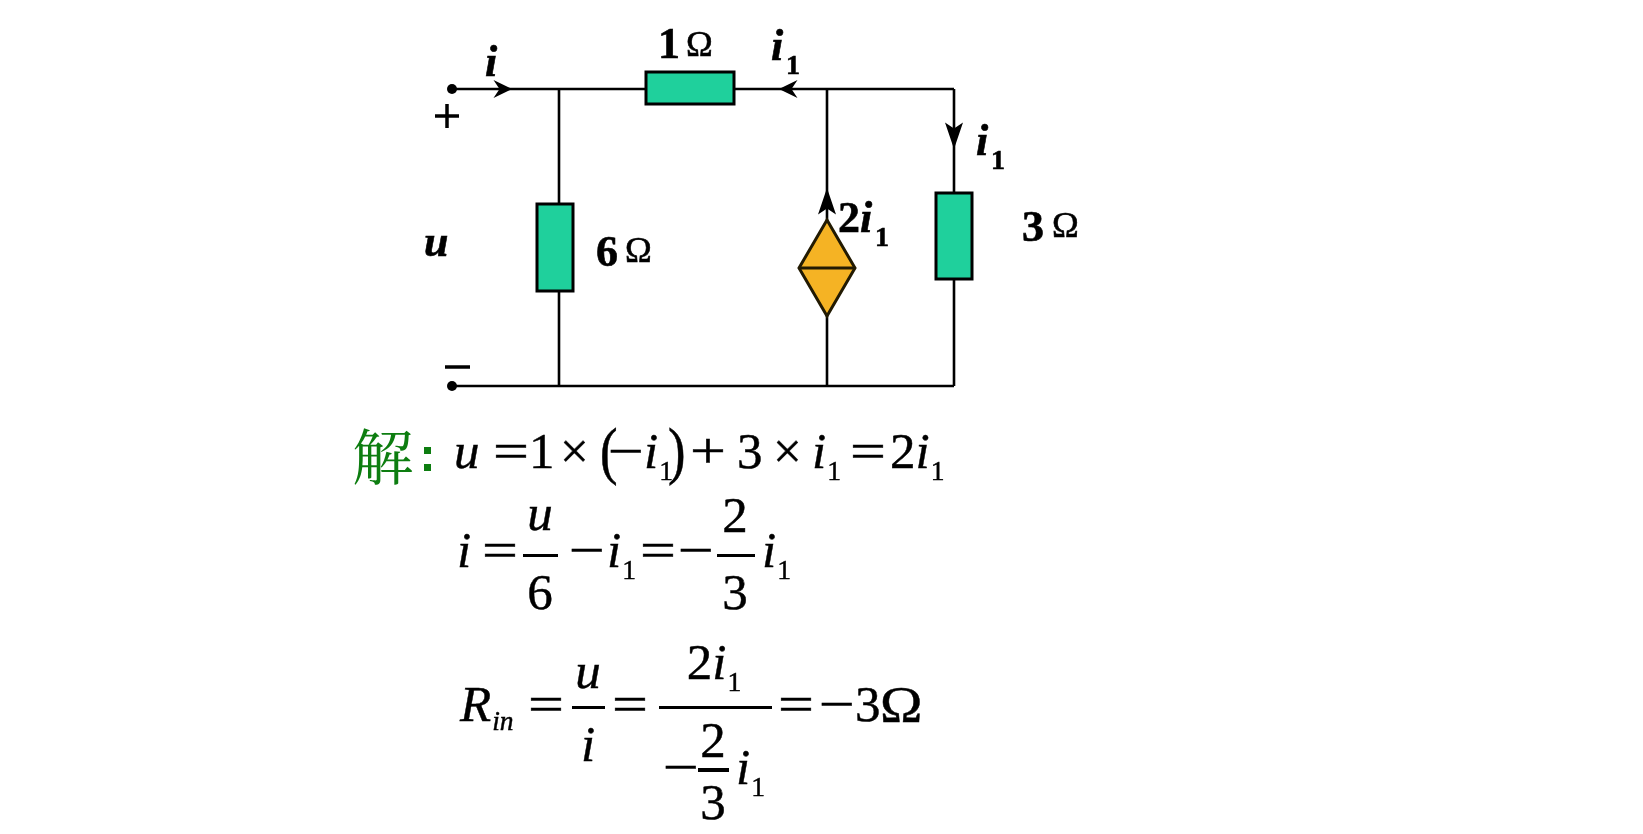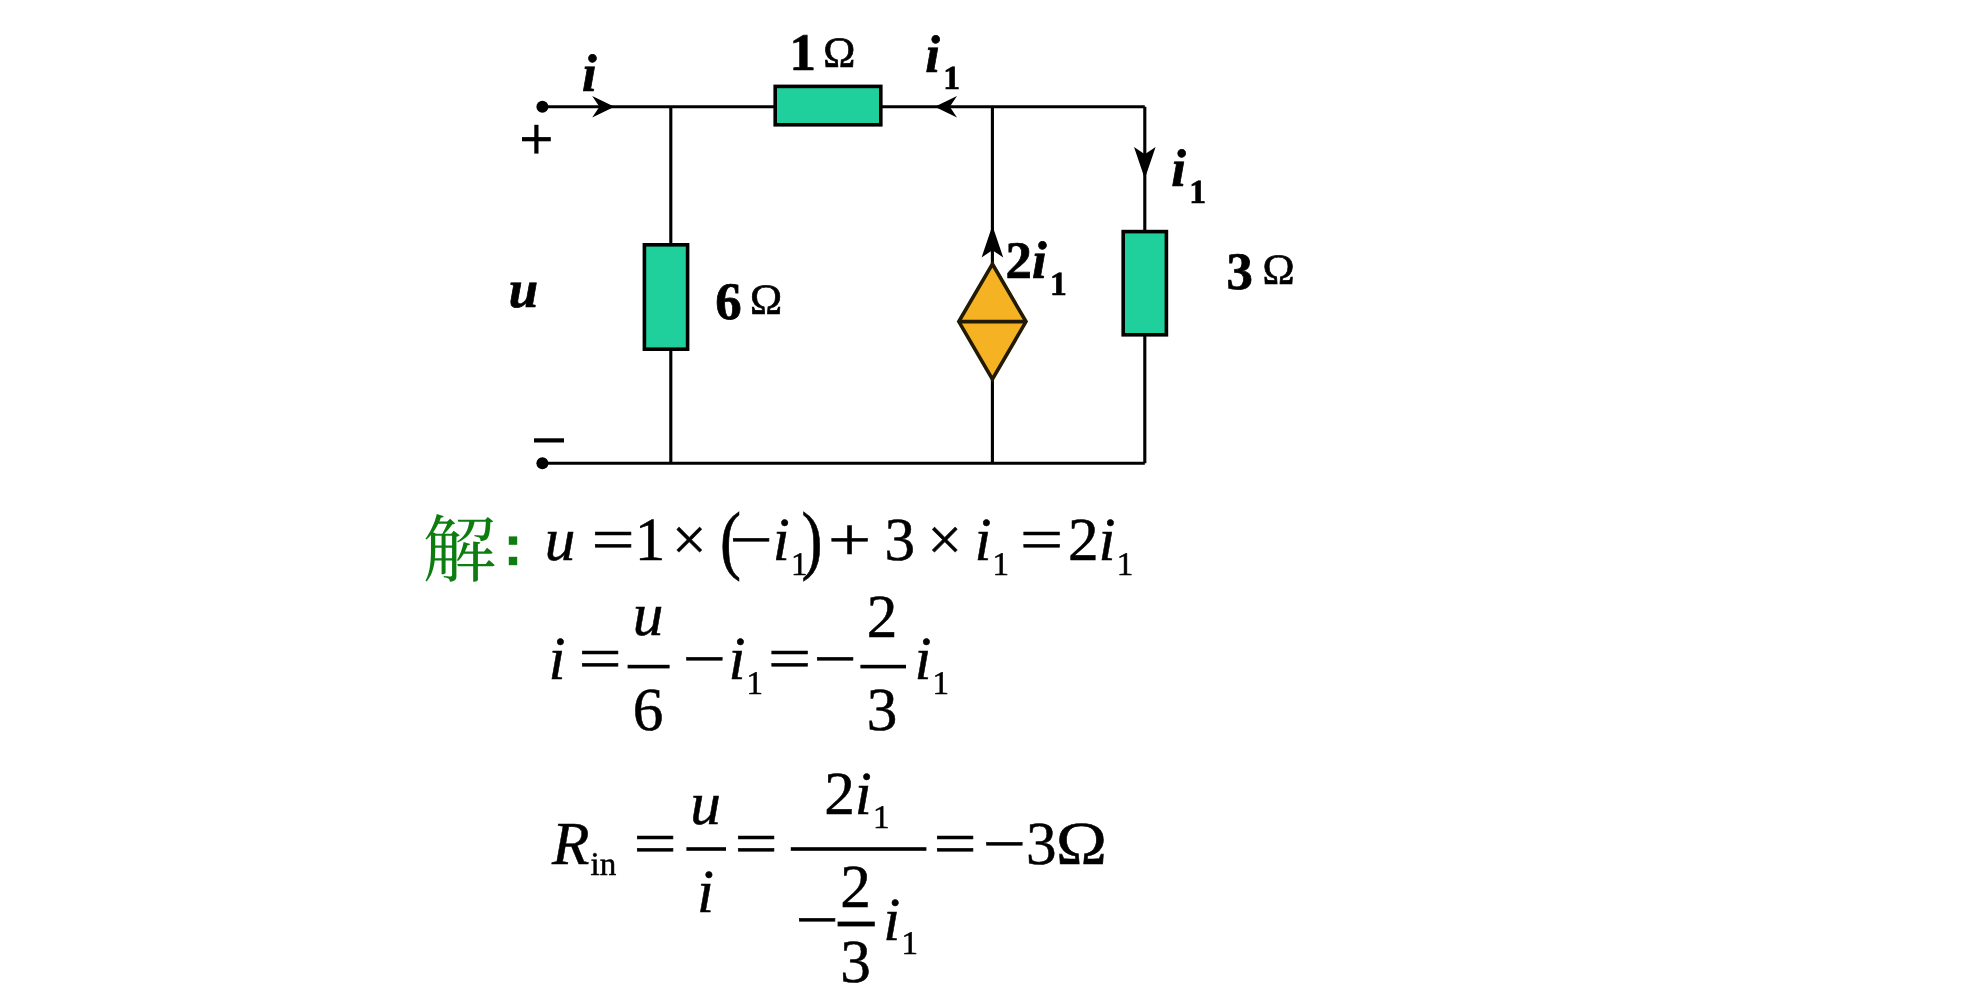--- a/index.html
+++ b/index.html
@@ -8,21 +8,21 @@
 .abs{position:absolute;}
 .a{position:absolute;line-height:1;white-space:nowrap;
   font-size:51px;color:#000;font-family:"Liberation Serif",serif;-webkit-text-stroke:0.45px #000;}
 .c{transform:translateX(-50%);}
 .bar{position:absolute;background:#000;height:3.5px;}
 .it{font-style:italic;}
 sub.s1{font-size:0.54em;font-style:normal;font-weight:normal;vertical-align:baseline;
   position:relative;top:0.42em;line-height:0;margin-left:1px;}
 .w{display:inline-block;transform:scaleX(1.25);transform-origin:left center;}
 .p{display:inline-block;transform:scale(1.03,1.25);transform-origin:left center;}
-sub.sin{font-size:0.54em;font-weight:normal;vertical-align:baseline;
+sub.sin{font-size:0.54em;font-style:italic;font-weight:normal;vertical-align:baseline;
   position:relative;top:0.33em;line-height:0;margin-left:1px;}
 </style>
 </head>
 <body>
 <div id="page">
 
 <svg class="abs" style="left:0;top:0;" width="1120" height="420" viewBox="0 0 1120 420">
   <g fill="none" stroke="#000" stroke-width="2.6">
 
     <line x1="452" y1="89" x2="954" y2="89"></line>

